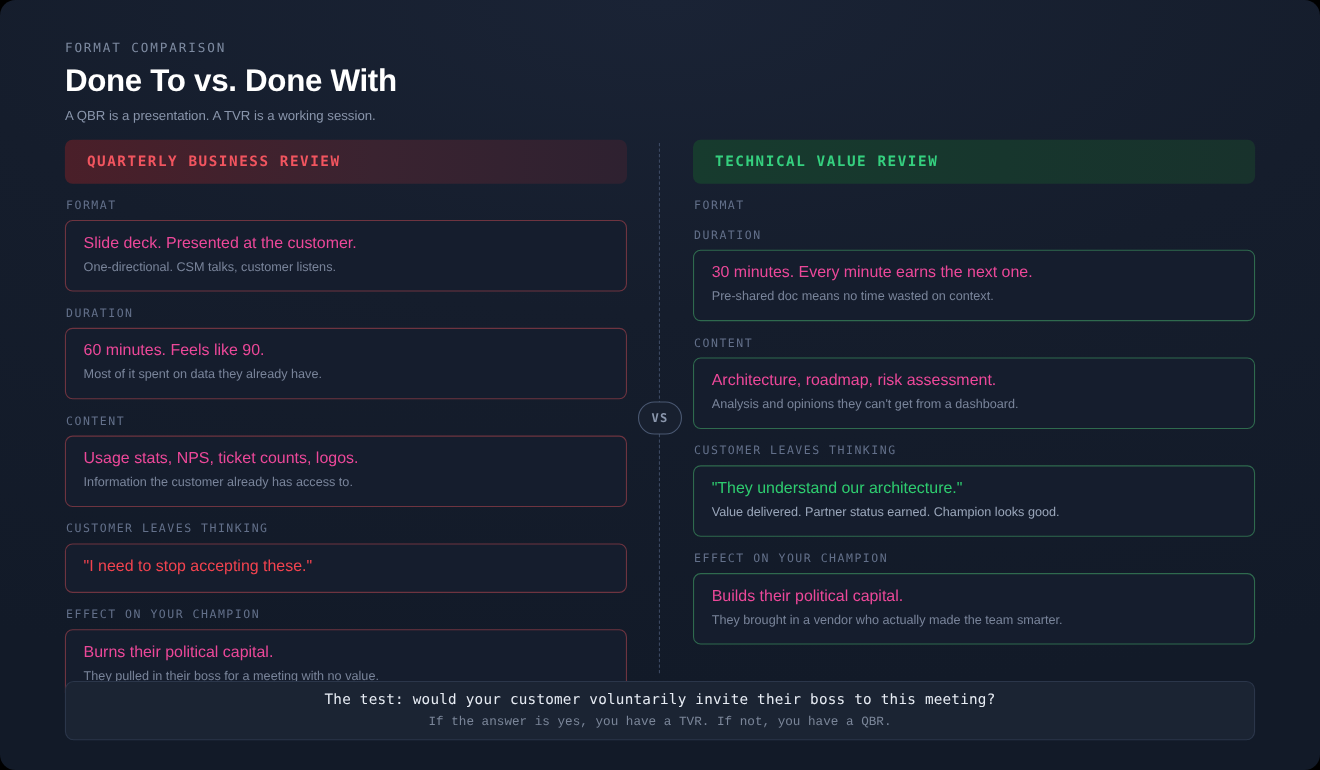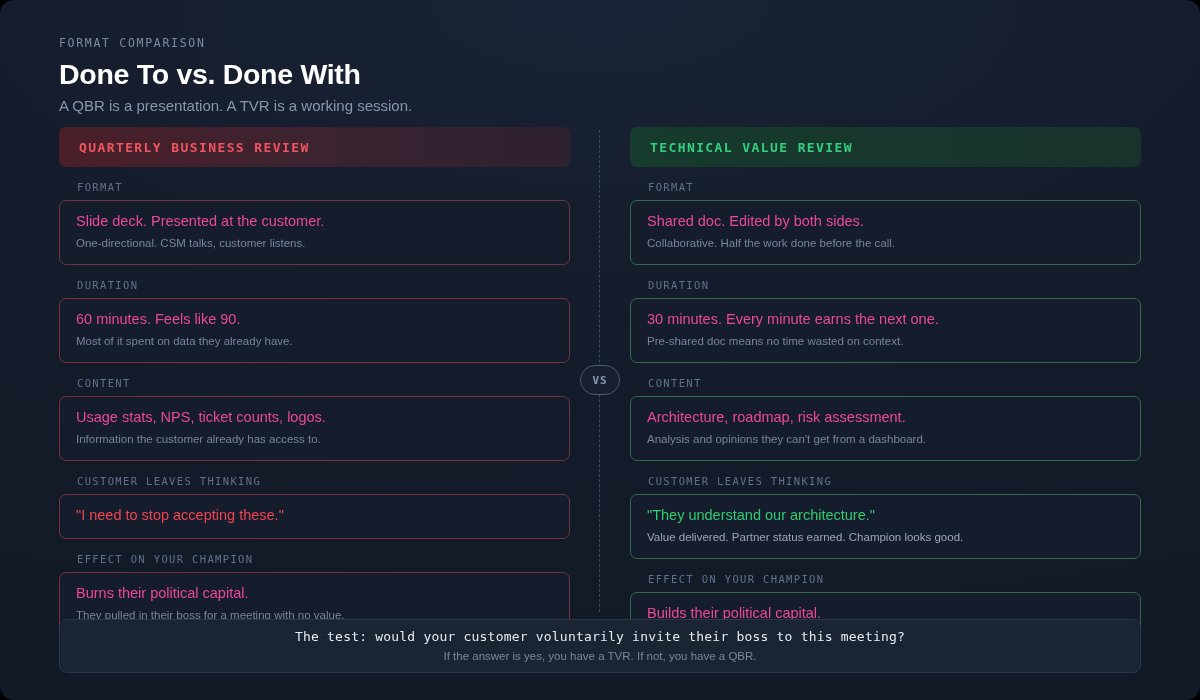--- a/index.html
+++ b/index.html
@@ -46,21 +46,21 @@
   .title {
     margin-top: 7px;
     font-size: 28.5px;
     font-weight: bold;
     color: #ffffff;
     letter-spacing: -0.3px;
     line-height: 34px;
   }
   .subtitle {
     margin-top: 5px;
-    font-size: 15px;
+    font-size: 12px;
     color: #8995ab;
     line-height: 19px;
   }
 
   
   .columns {
     position: absolute;
     left: 59px;
     top: 127px;
     width: 1082px;
@@ -90,21 +90,21 @@
     background: linear-gradient(90deg, #173b2e 0%, #17362d 55%, #18322c 100%);
     color: #35d07f;
   }
 
   .row-label {
     font-family: "DejaVu Sans Mono", monospace;
     font-size: 10.5px;
     letter-spacing: 1.35px;
     color: #63708a;
     text-transform: uppercase;
-    margin: 14px 0 6px 18px;
+    margin: 14px 0 6px 1px;
     line-height: 13px;
   }
 
   .card {
     border-radius: 7px;
     padding: 11px 16px 13px 16px;
     box-sizing: border-box;
     background: #151d2d;
   }
   .col.bad .card { border: 1px solid #6e3440; }
@@ -177,20 +177,21 @@
     font-size: 13px;
     color: #e7ecf4;
     letter-spacing: 0.2px;
     line-height: 17px;
   }
   .footer-sub {
     margin-top: 4px;
     font-size: 11.5px;
     color: #7b8699;
     line-height: 15px;
+    font-family: Liberation Mono, monospace;
   }
 </style>
 </head>
 <body>
 
 <div class="page">
 
   <div class="header">
     <div class="eyebrow">FORMAT COMPARISON</div>
     <div class="title">Done To vs. Done With</div>
@@ -221,24 +222,20 @@
         </div>
         <div class="row-label">EFFECT ON YOUR CHAMPION</div>
         <div class="card">
           <div class="card-main">Burns their political capital.</div>
           <div class="card-sub">They pulled in their boss for a meeting with no value.</div>
         </div>
       </div>
       <div class="col good">
         <div class="col-head">TECHNICAL VALUE REVIEW</div>
         <div class="row-label">FORMAT</div>
-        <div class="card">
-          <div class="card-main">Shared doc. Edited by both sides.</div>
-          <div class="card-sub">Collaborative. Half the work done before the call.</div>
-        </div>
         <div class="row-label">DURATION</div>
         <div class="card">
           <div class="card-main">30 minutes. Every minute earns the next one.</div>
           <div class="card-sub">Pre-shared doc means no time wasted on context.</div>
         </div>
         <div class="row-label">CONTENT</div>
         <div class="card">
           <div class="card-main">Architecture, roadmap, risk assessment.</div>
           <div class="card-sub">Analysis and opinions they can't get from a dashboard.</div>
         </div>

